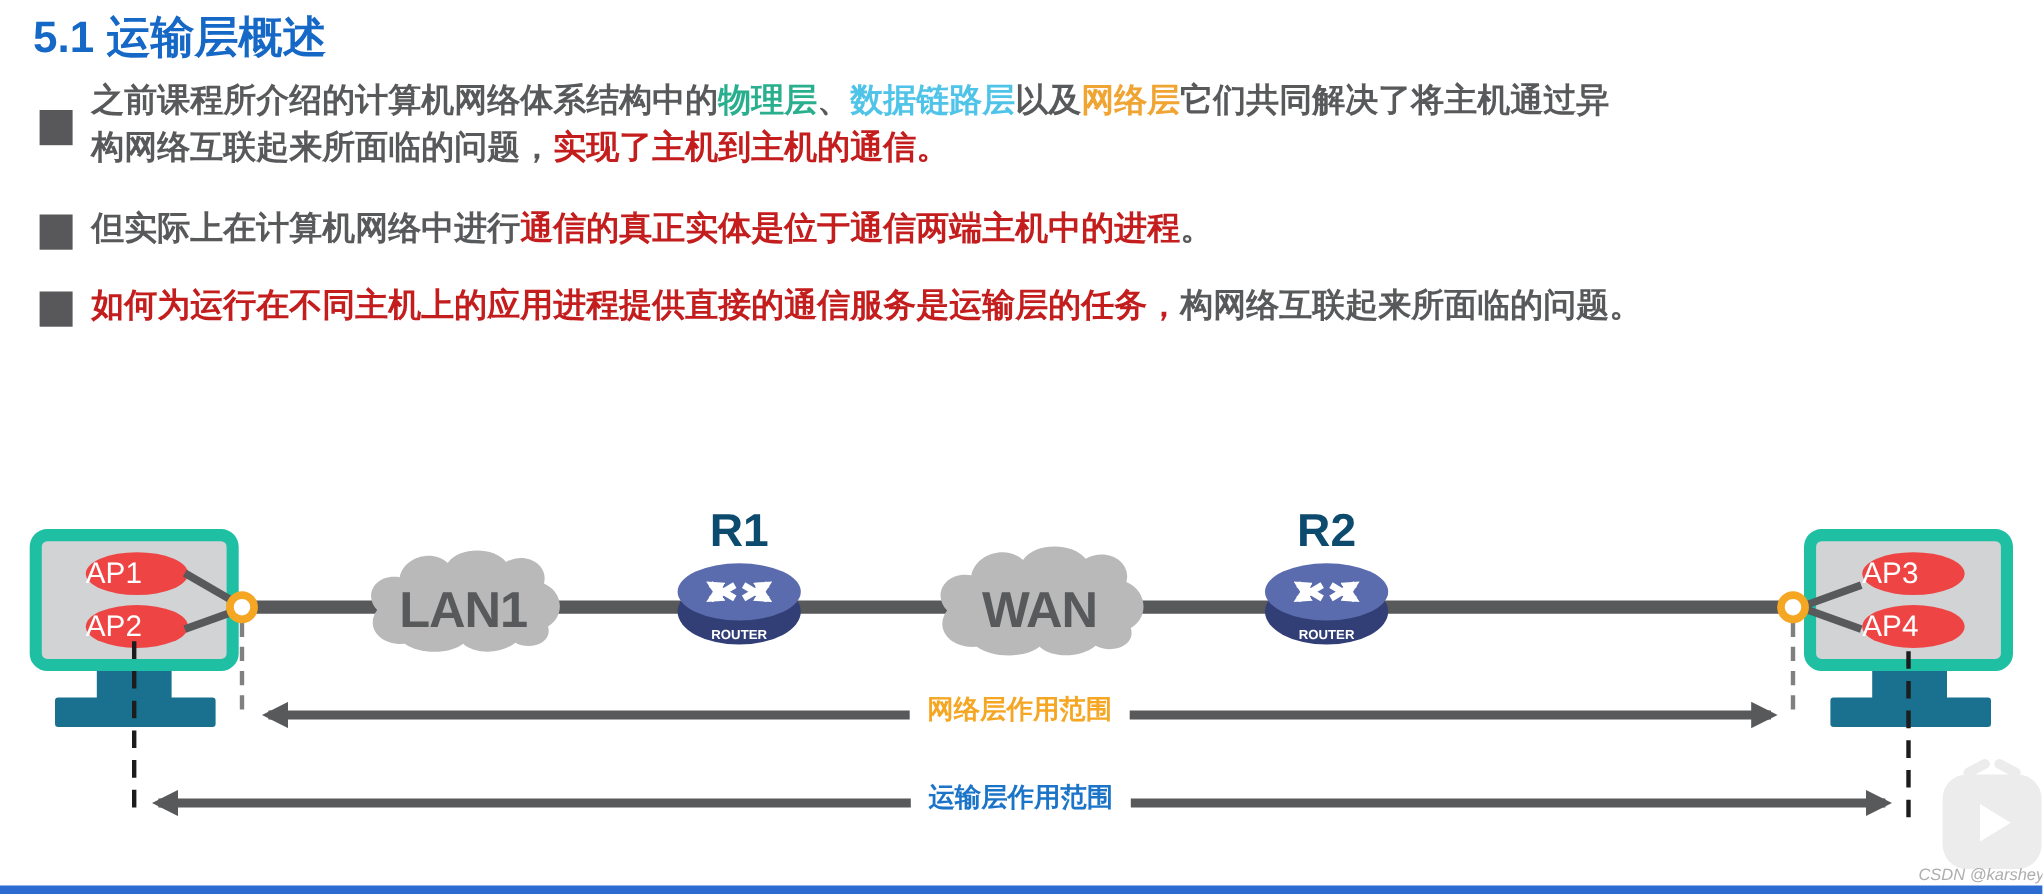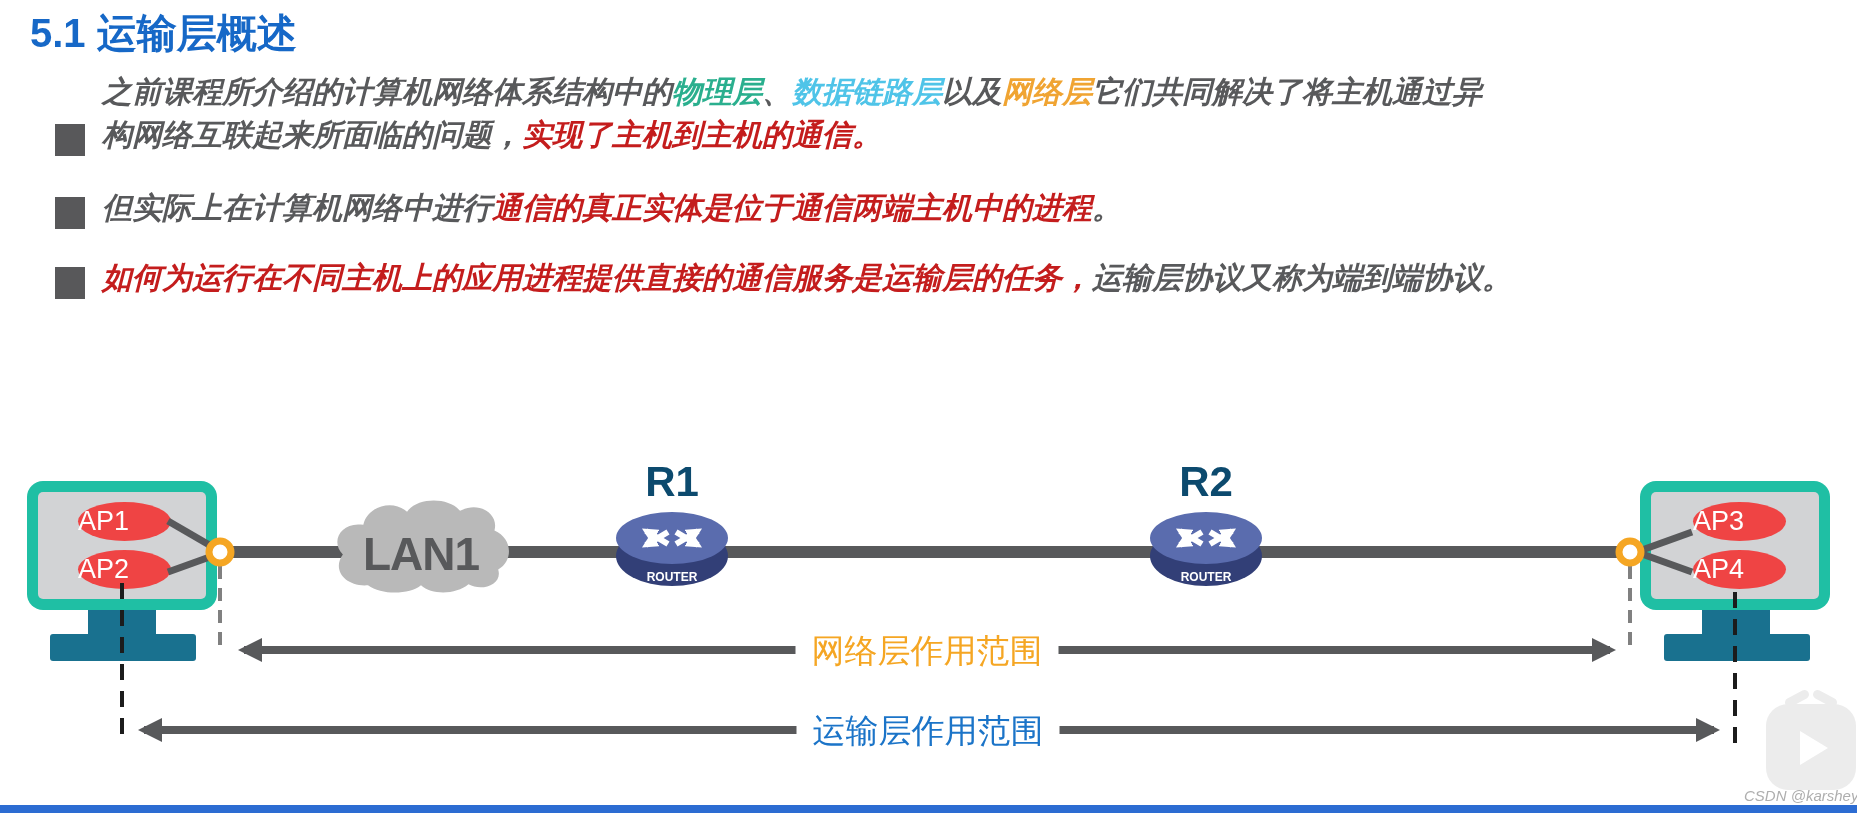--- a/index.html
+++ b/index.html
@@ -1,19 +1,19 @@
 <!DOCTYPE html>
 <html><head>
 <meta charset="utf-8">
 <style>
   html,body{margin:0;padding:0;background:#fff;}
   .slide{position:relative;width:1857px;height:813px;background:#ffffff;overflow:hidden;
          font-family:"Liberation Sans","DejaVu Sans",sans-serif;}
   .title{position:absolute;left:30px;top:6px;font-size:40px;font-weight:bold;color:#1668c7;white-space:nowrap;}
-  .bullet{position:absolute;left:55px;display:flex;align-items:flex-end;font-style:italic;}
+  .bullet{position:absolute;left:36px;display:flex;align-items:center;}
   .bullet .marker{flex:none;width:30px;height:32px;background:#58585a;margin-top:6px;}
   .bullet .btext{margin-left:17px;font-size:30px;font-weight:bold;color:#58595b;line-height:43px;white-space:nowrap;}
   .c-red{color:#c41d1d;}
   .c-teal{color:#2aaf8e;}
   .c-cyan{color:#4fc4e8;}
   .c-orange{color:#f0a432;}
 
   
   .monitor{position:absolute;width:190px;height:129px;background:#1fbfa4;border-radius:16px;}
   .monitor .screen{position:absolute;left:11px;top:11px;right:11px;bottom:11px;background:#d2d3d5;border-radius:5px;}
@@ -21,21 +21,21 @@
       color:#fff;font-size:27px;font-weight:normal;text-align:left;line-height:39px;}
   .standtop{position:absolute;width:68px;height:26px;background:#19718f;}
   .standbase{position:absolute;width:146px;height:27px;background:#19718f;border-radius:3px;}
   .cloud{position:absolute;}
   .cloud svg{position:absolute;inset:0;}
   .cloud .clabel{position:absolute;inset:0;display:flex;align-items:center;justify-content:center;
       padding-top:10px;font-size:46px;font-weight:bold;color:#58595b;letter-spacing:-1px;}
   .router{position:absolute;width:120px;height:84px;}
   .rlabel{position:absolute;width:120px;text-align:center;font-size:42px;font-weight:bold;color:#0c4a6e;}
   .rangelabel{position:absolute;transform:translateX(-50%);background:#ffffff;padding:0 16px;
-      font-size:33px;font-weight:normal;white-space:nowrap;}
+      font-size:24px;font-weight:bold;white-space:nowrap;}
   .rangelabel.network{color:#f5a623;}
   .rangelabel.transport{color:#1b74c8;}
   svg.layer{position:absolute;left:0;top:0;pointer-events:none;}
 
   
   .playbtn{position:absolute;left:1766px;top:704px;width:90px;height:86px;background:#ececec;border-radius:22px;}
   .antenna{position:absolute;width:26px;height:9px;background:#ececec;border-radius:5px;}
   .antenna.left{left:1784px;top:694px;transform:rotate(-28deg);}
   .antenna.right{left:1812px;top:694px;transform:rotate(28deg);}
   .playtri{position:absolute;left:34px;top:27px;width:0;height:0;
@@ -61,21 +61,21 @@
   <div class="bullet" style="top:186px;">
     <div class="marker"></div>
     <div class="btext">
       <span>但实际上在计算机网络中进行</span><span class="c-red">通信的真正实体是位于通信两端主机中的进程</span><span>。</span>
     </div>
   </div>
 
   <div class="bullet" style="top:256px;">
     <div class="marker"></div>
     <div class="btext">
-      <span class="c-red">如何为运行在不同主机上的应用进程提供直接的通信服务是运输层的任务，</span><span>运输层协议又称为端到端协议。</span>
+      <span class="c-red">如何为运行在不同主机上的应用进程提供直接的通信服务是运输层的任务，</span><span>构网络互联起来所面临的问题。</span>
     </div>
   </div>
 
   <svg class="layer" width="1857" height="813" style="z-index:1;">
     <line x1="222" y1="552" x2="1632" y2="552" stroke="#58595b" stroke-width="12"></line>
   </svg>
 
   <div class="monitor" style="left:27px;top:481px;z-index:2;">
     <div class="screen">
       <div class="ap" style="left:40px;top:10px;">AP1</div>
@@ -92,20 +92,26 @@
     </div>
   </div>
   <div class="standtop" style="left:1702px;top:610px;z-index:2;"></div>
   <div class="standbase" style="left:1664px;top:634px;z-index:2;"></div>
 
   <div class="cloud" style="left:328px;top:494px;width:186px;height:110px;z-index:2;">
     <svg viewBox="0 0 200 116" width="186" height="110">
       <path fill="#b9b9b9" d="M43 97 C18 99 4 80 16 64 C2 50 14 28 38 32 C42 12 70 4 85 18 C96 2 130 2 142 17 C162 6 184 20 179 38 C198 46 200 70 183 80 C188 96 166 104 151 96 C138 107 112 108 100 97 C88 107 58 108 43 97 Z"></path>
     </svg>
     <div class="clabel">LAN1</div>
+  </div>
+  <div class="cloud" style="left:844px;top:491px;width:202px;height:116px;z-index:2;">
+    <svg viewBox="0 0 200 116" width="202" height="116">
+      <path fill="#b9b9b9" d="M43 97 C18 99 4 80 16 64 C2 50 14 28 38 32 C42 12 70 4 85 18 C96 2 130 2 142 17 C162 6 184 20 179 38 C198 46 200 70 183 80 C188 96 166 104 151 96 C138 107 112 108 100 97 C88 107 58 108 43 97 Z"></path>
+    </svg>
+    <div class="clabel">WAN</div>
   </div>
 
   <div class="rlabel" style="left:612px;top:458px;z-index:2;">R1</div>
   <div class="router" style="left:612px;top:506px;z-index:2;">
     <svg viewBox="0 0 120 84" width="120" height="84">
       <defs>
         <marker id="ah1" viewBox="0 0 10 10" refX="7" refY="5" markerWidth="2.6" markerHeight="2.6" orient="auto-start-reverse">
           <path d="M0 0 L10 5 L0 10 Z" fill="#ffffff"></path>
         </marker>
       </defs>

